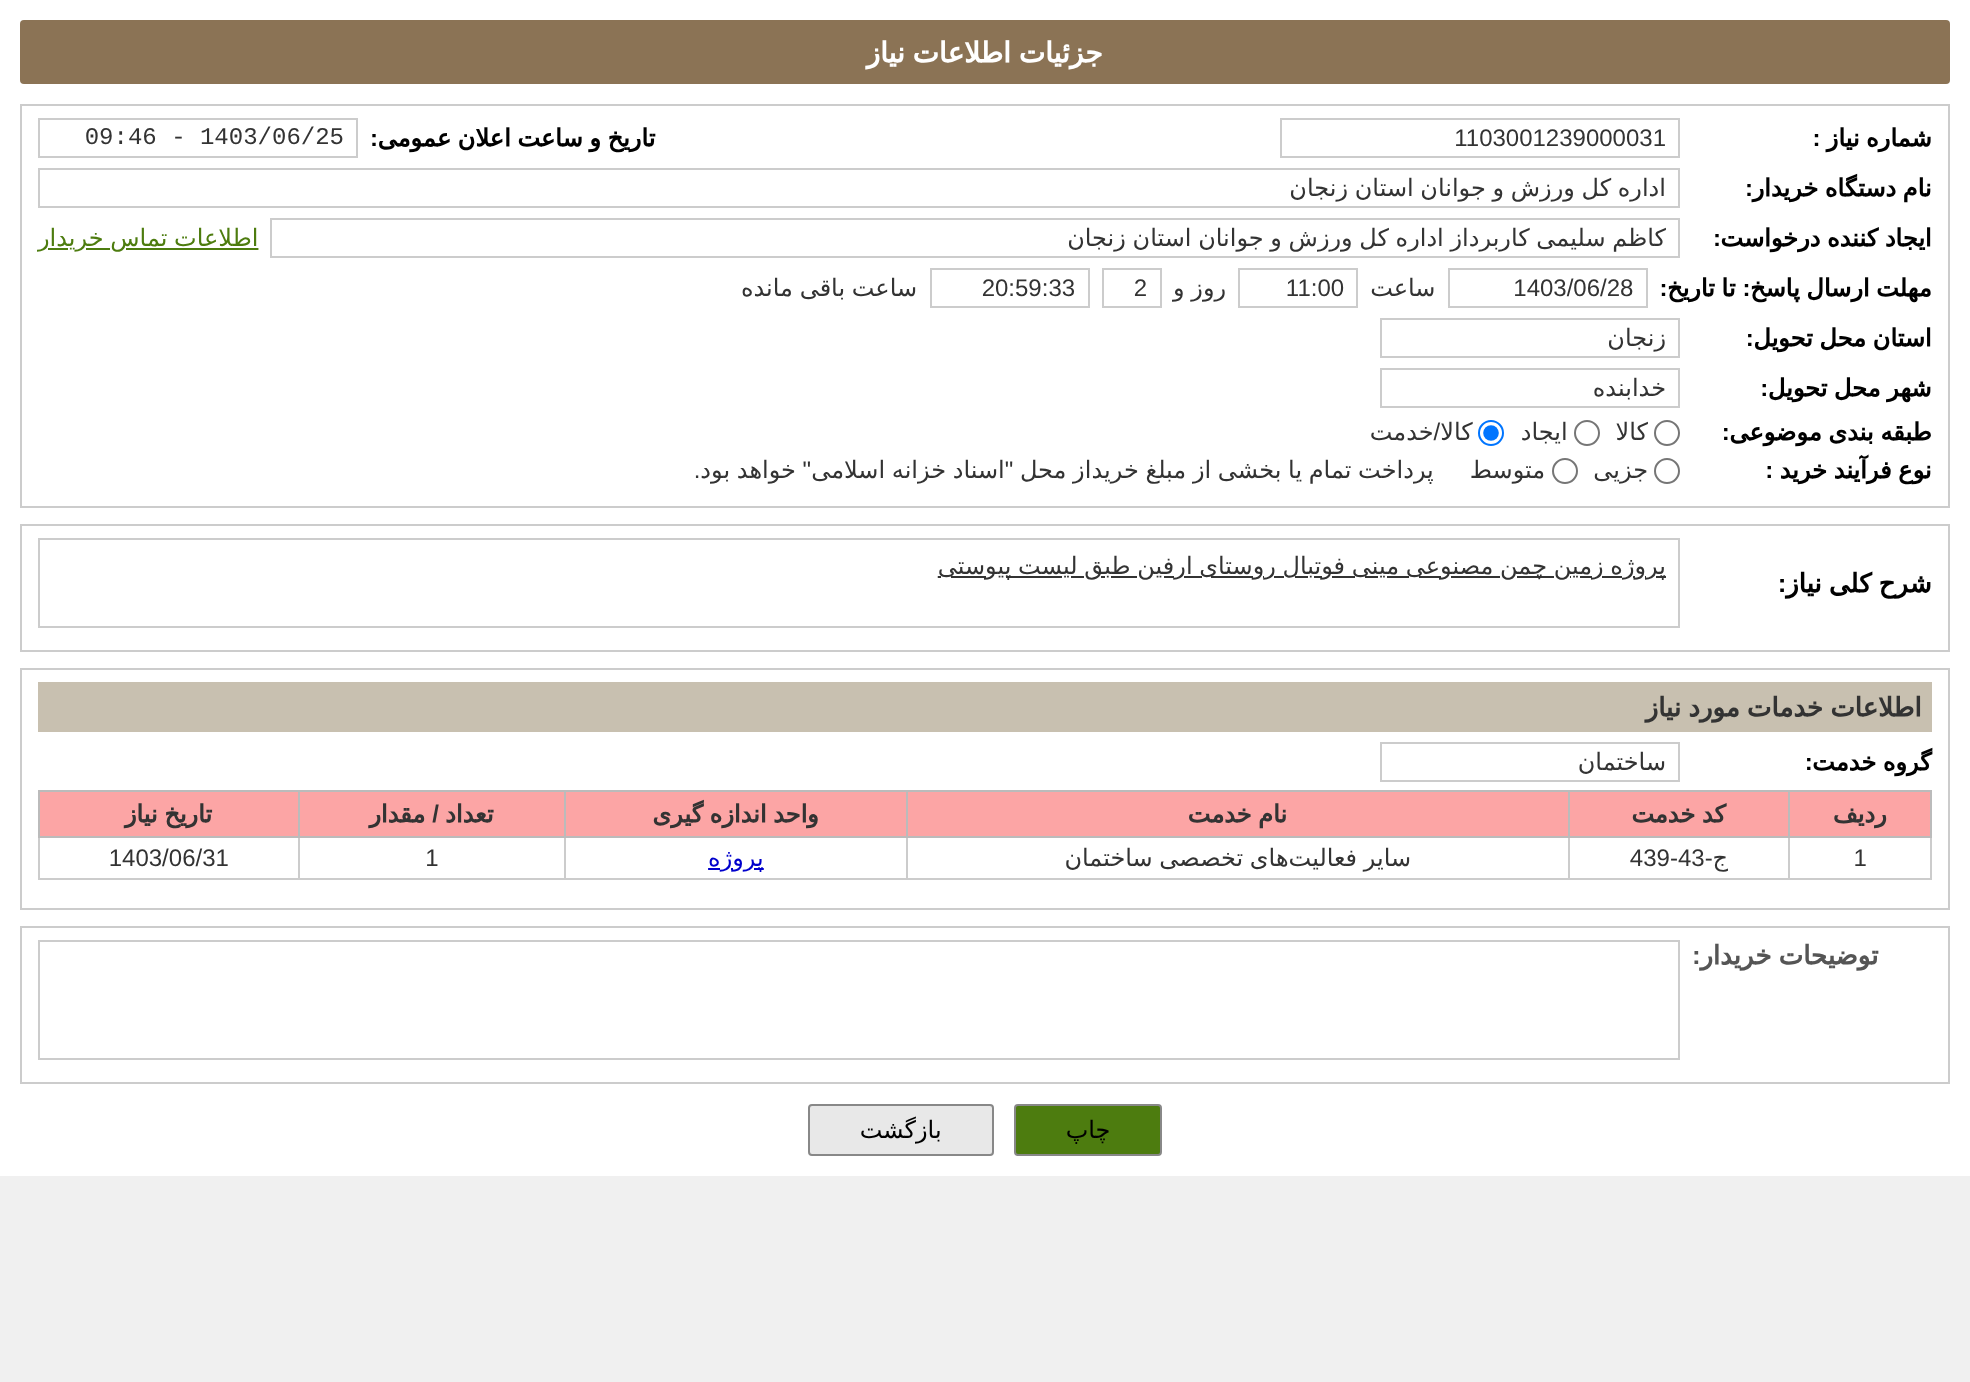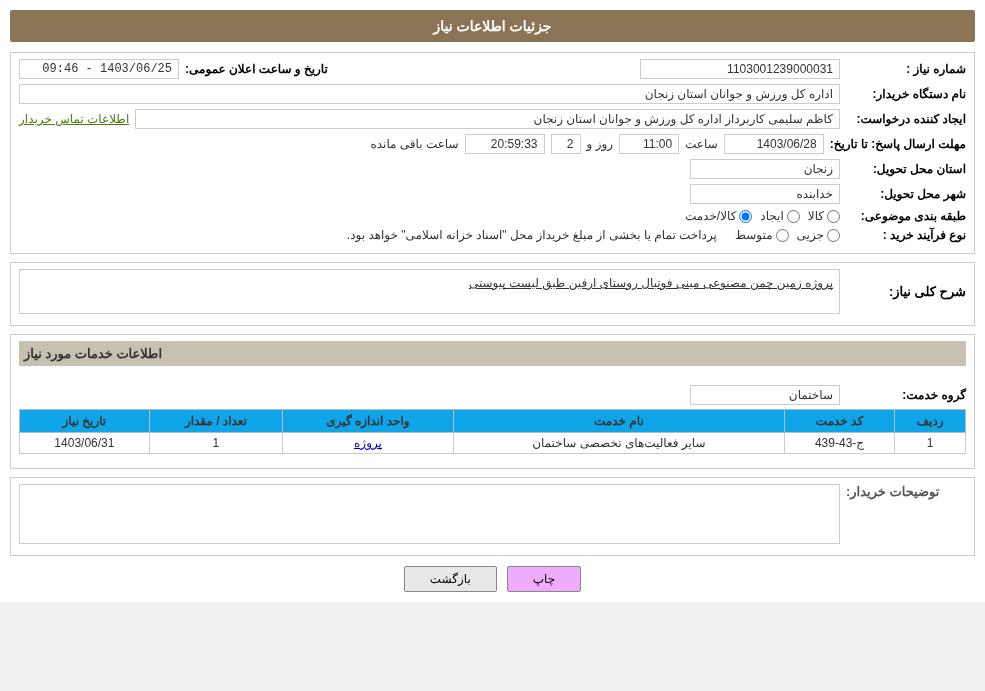--- a/index.html
+++ b/index.html
@@ -79,21 +79,21 @@
     }
     .table-section {
       margin-bottom: 8px;
     }
     table {
       width: 100%;
       border-collapse: collapse;
       font-size: 12px;
     }
     table th {
-      background: #0ea5e9;
+      background: #fca5a5;
       border: 1px solid #bbb;
       padding: 4px 6px;
       text-align: center;
       font-weight: bold;
     }
     table td {
       border: 1px solid #ccc;
       padding: 3px 6px;
       text-align: center;
     }
@@ -124,41 +124,41 @@
       margin-top: 10px;
     }
     .btn {
       padding: 5px 25px;
       font-size: 12px;
       cursor: pointer;
       border: 1px solid #888;
       border-radius: 2px;
     }
     .btn-print {
-      background: #f0abfc;
+      background: #4d7c0f;
       text-align: right;
     }
     .btn-back {
       background: #e8e8e8;
     }
     .description-box {
       border: 1px solid #ccc;
       padding: 6px;
       text-align: right;
       background: #fff;
       min-height: 45px;
       width: 100%;
       text-decoration: underline;
     }
     .group-header {
       background: #c8c0b0;
       font-weight: bold;
-      text-align: left;
+      text-align: right;
       padding: 5px;
-      margin-bottom: 19px;
+      margin-bottom: 5px;
       font-size: 13px;
     }
     .service-group-row {
       display: flex;
       align-items: center;
       gap: 6px;
       margin-bottom: 4px;
     }
   </style>
 </head>

